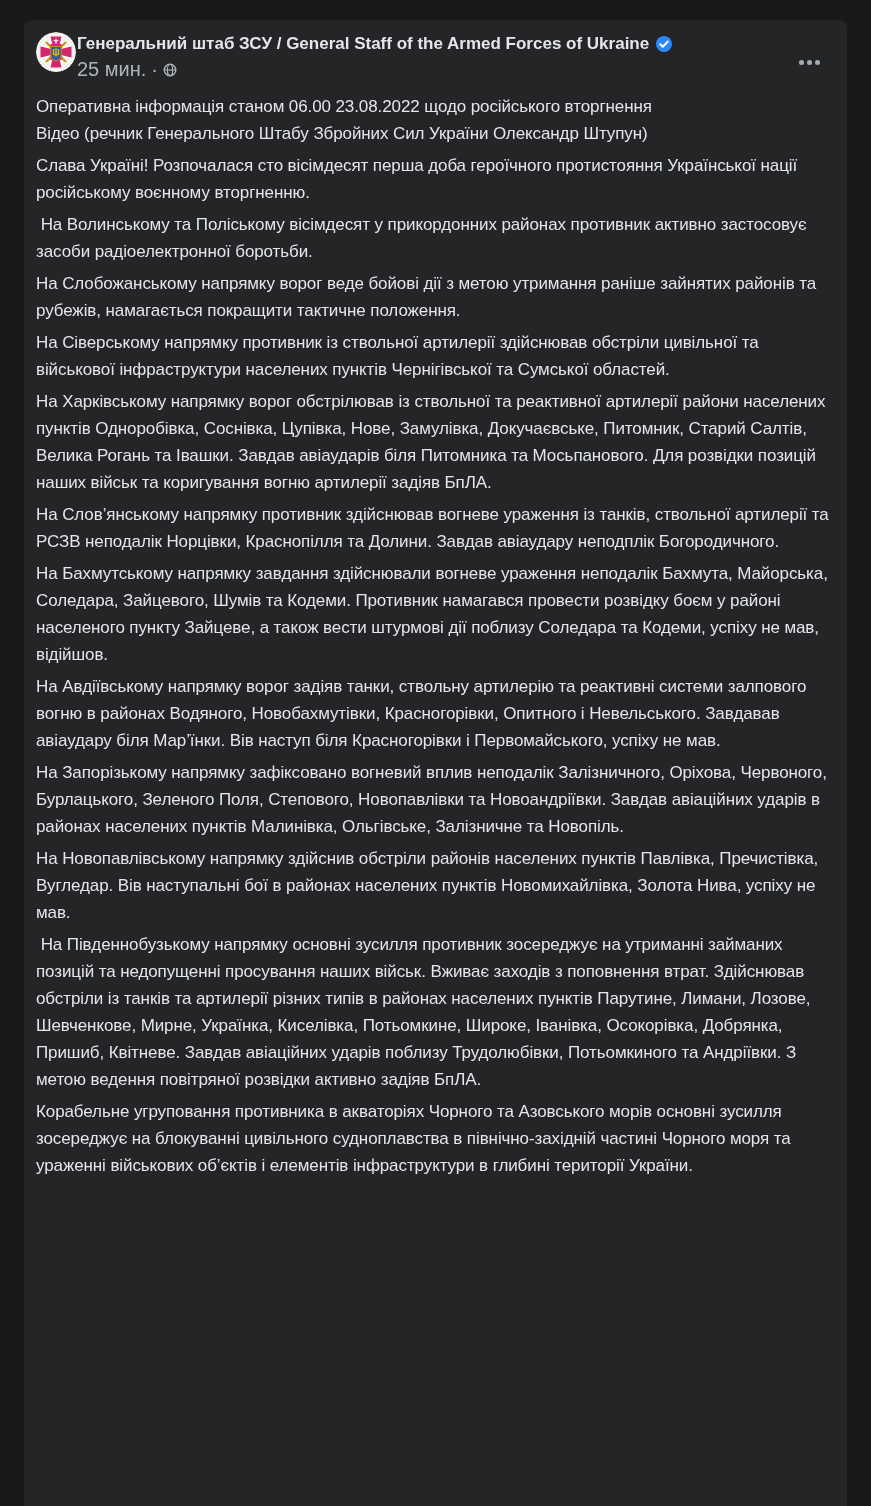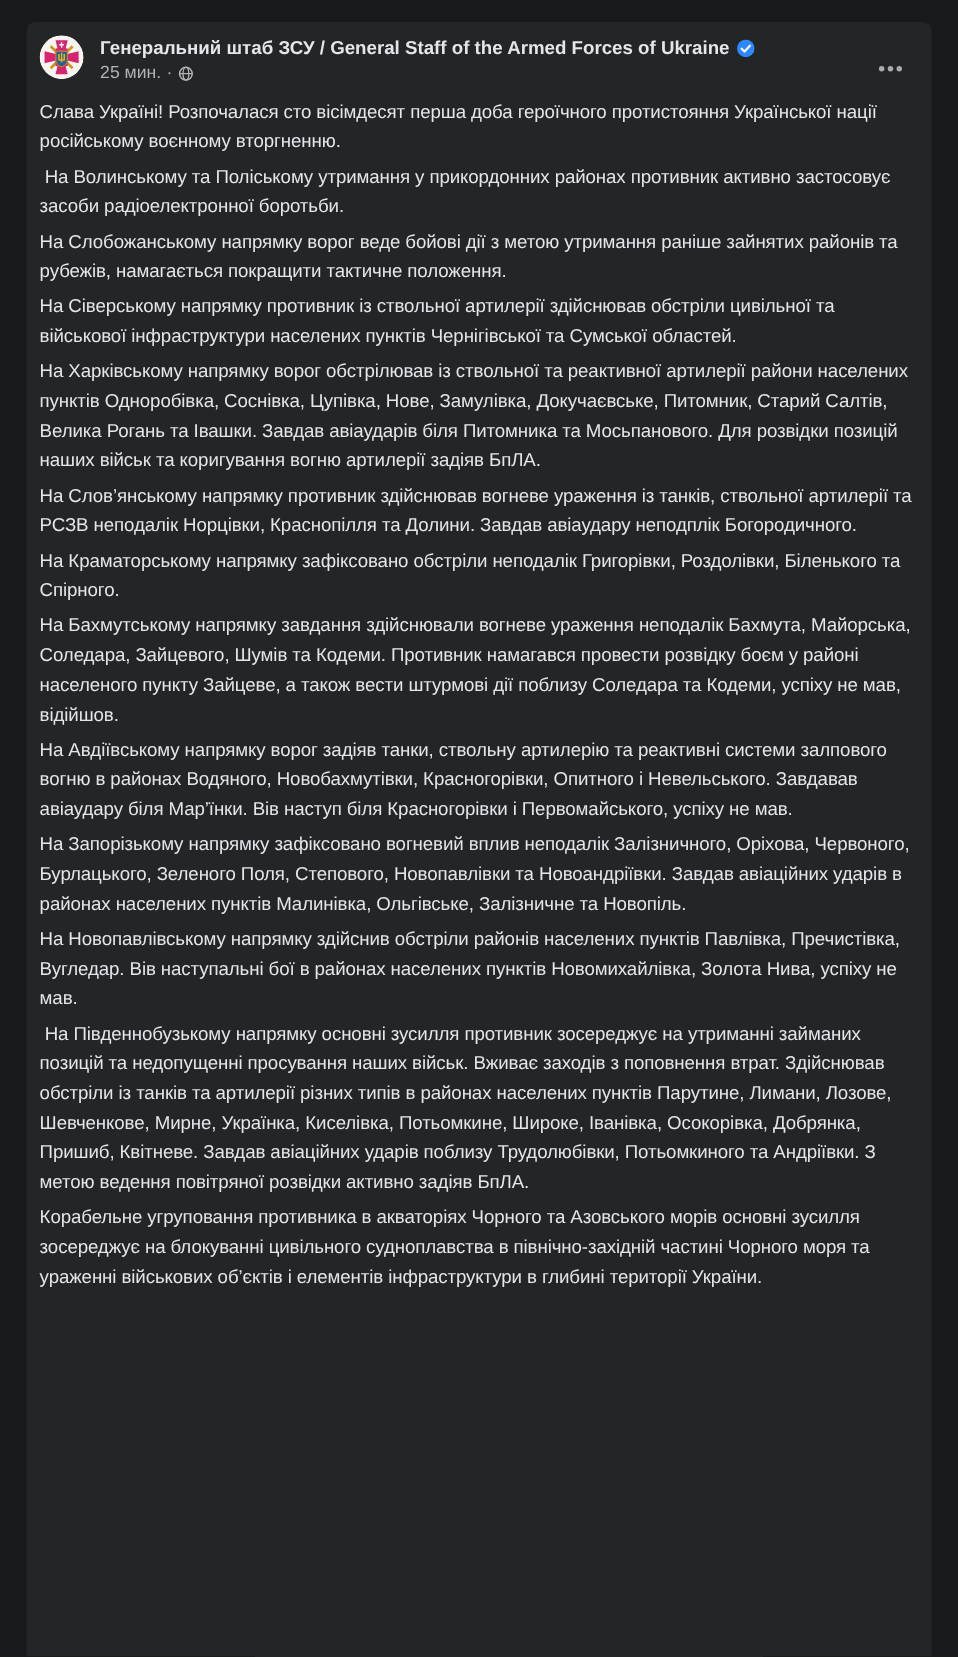--- a/index.html
+++ b/index.html
@@ -30,39 +30,39 @@
     margin-bottom: 10px;
   }
   .avatar {
     width: 40px;
     height: 40px;
     border-radius: 50%;
     flex: 0 0 40px;
     cursor: pointer;
     display: block;
   }
-  .header-text { margin-left: 15px; padding-top: 1px; min-width: 0; text-align: right; }
+  .header-text { margin-left: 1px; padding-top: 1px; min-width: 0; text-align: right; }
   .author-line {
     display: flex;
     align-items: center;
     gap: 7px;
     font-size: 17px;
     font-weight: bold;
     color: #e4e6eb;
     line-height: 22px;
     cursor: pointer;
     white-space: nowrap;
   }
   .verified { width: 16px; height: 16px; flex: 0 0 16px; display: inline-block; }
   .meta-line {
     display: flex;
     align-items: center;
     gap: 5px;
     margin-top: 3px;
-    font-size: 16px;
+    font-size: 20px;
     color: #b0b3b8;
     cursor: pointer;
   }
   .globe { width: 14px; height: 14px; display: inline-block; }
   .menu-btn {
     position: absolute;
     right: 8px;
     top: 18px;
     width: 36px;
     height: 24px;
@@ -136,27 +136,28 @@
       </div>
 
       <button class="menu-btn" aria-label="menu">
         <span class="dot"></span>
         <span class="dot"></span>
         <span class="dot"></span>
       </button>
     </div>
 
     <div class="post-body">
+      <p>Оперативна інформація станом 06.00 23.08.2022 щодо російського вторгнення
+Відео (речник Генерального Штабу Збройних Сил України Олександр Штупун)</p>
       <p>Слава Україні! Розпочалася сто вісімдесят перша доба героїчного протистояння Української нації російському воєнному вторгненню.</p>
-      <p> На Волинському та Поліському утримання у прикордонних районах противник активно застосовує засоби радіоелектронної боротьби.</p>
+      <p> На Волинському та Поліському вісімдесят у прикордонних районах противник активно застосовує засоби радіоелектронної боротьби.</p>
       <p>На Слобожанському напрямку ворог веде бойові дії з метою утримання раніше зайнятих районів та рубежів, намагається покращити тактичне положення.</p>
       <p>На Сіверському напрямку противник із ствольної артилерії здійснював обстріли цивільної та військової інфраструктури населених пунктів Чернігівської та Сумської областей.</p>
       <p>На Харківському напрямку ворог обстрілював із ствольної та реактивної артилерії райони населених пунктів Одноробівка, Соснівка, Цупівка, Нове, Замулівка, Докучаєвське, Питомник, Старий Салтів, Велика Рогань та Івашки. Завдав авіаударів біля Питомника та Мосьпанового. Для розвідки позицій наших військ та коригування вогню артилерії задіяв БпЛА.</p>
       <p>На Слов’янському напрямку противник здійснював вогневе ураження із танків, ствольної артилерії та РСЗВ неподалік Норцівки, Краснопілля та Долини. Завдав авіаудару неподплік Богородичного.</p>
-      <p>На Краматорському напрямку зафіксовано обстріли неподалік Григорівки, Роздолівки, Біленького та Спірного.</p>
       <p>На Бахмутському напрямку завдання здійснювали вогневе ураження неподалік Бахмута, Майорська, Соледара, Зайцевого, Шумів та Кодеми. Противник намагався провести розвідку боєм у районі населеного пункту Зайцеве, а також вести штурмові дії поблизу Соледара та Кодеми, успіху не мав, відійшов.</p>
       <p>На Авдіївському напрямку ворог задіяв танки, ствольну артилерію та реактивні системи залпового вогню в районах Водяного, Новобахмутівки, Красногорівки, Опитного і Невельського. Завдавав авіаудару біля Мар’їнки. Вів наступ біля Красногорівки і Первомайського, успіху не мав.</p>
       <p>На Запорізькому напрямку зафіксовано вогневий вплив неподалік Залізничного, Оріхова, Червоного, Бурлацького, Зеленого Поля, Степового, Новопавлівки та Новоандріївки. Завдав авіаційних ударів в районах населених пунктів Малинівка, Ольгівське, Залізничне та Новопіль.</p>
       <p>На Новопавлівському напрямку здійснив обстріли районів населених пунктів Павлівка, Пречистівка, Вугледар. Вів наступальні бої в районах населених пунктів Новомихайлівка, Золота Нива, успіху не мав.</p>
       <p> На Південнобузькому напрямку основні зусилля противник зосереджує на утриманні займаних позицій та недопущенні просування наших військ. Вживає заходів з поповнення втрат. Здійснював обстріли із танків та артилерії різних типів в районах населених пунктів Парутине, Лимани, Лозове, Шевченкове, Мирне, Українка, Киселівка, Потьомкине, Широке, Іванівка, Осокорівка, Добрянка, Пришиб, Квітневе. Завдав авіаційних ударів поблизу Трудолюбівки, Потьомкиного та Андріївки. З метою ведення повітряної розвідки активно задіяв БпЛА.</p>
       <p>Корабельне угруповання противника в акваторіях Чорного та Азовського морів основні зусилля зосереджує на блокуванні цивільного судноплавства в північно-західній частині Чорного моря та ураженні військових об’єктів і елементів інфраструктури в глибині території України.</p>
     </div>
 
   </div>
 </div>

